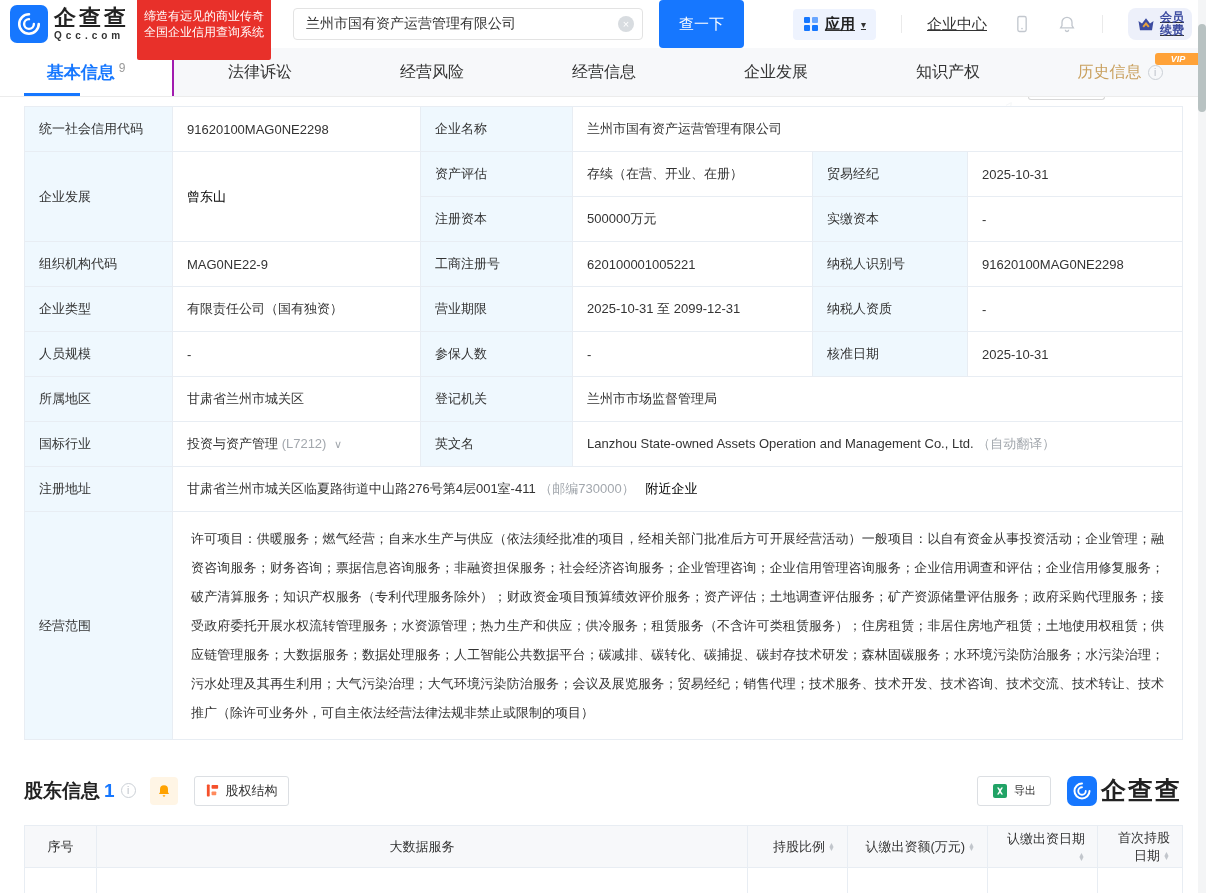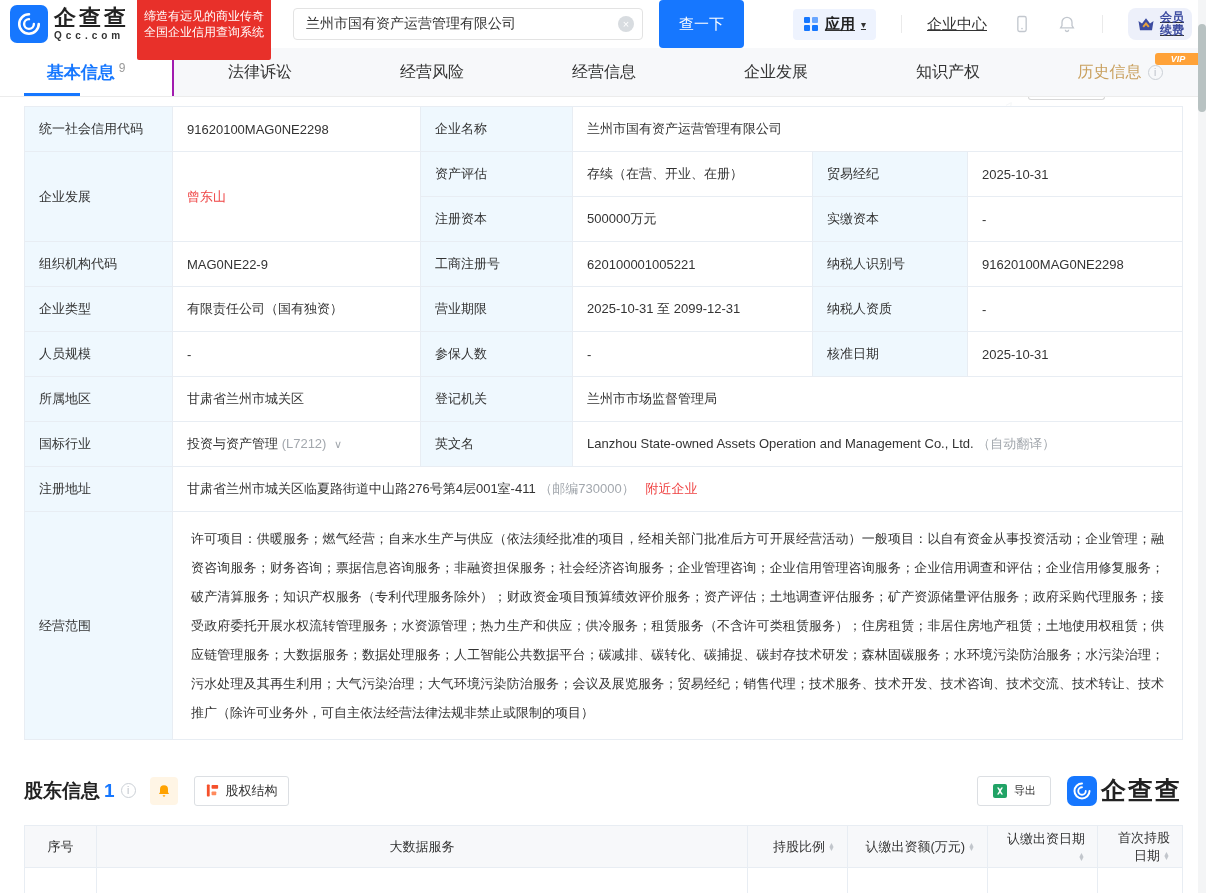--- a/index.html
+++ b/index.html
@@ -38,21 +38,21 @@
   .vip-badge { position:absolute; top:5px; margin-left:116px; background:#FFA238; color:#fff; font-size:9px; font-weight:bold; font-style:italic; border-radius:3px; padding:1px 16px; }
   .info-i { display:inline-block; width:15px; height:15px; border:1px solid #CBD0D6; border-radius:50%; color:#B9BEC6; font-size:10px; line-height:14px; text-align:center; margin-left:6px; font-style:normal; }
   .partial-btn { position:absolute; left:1028px; top:87px; width:77px; height:13px; background:#fff; border:1px solid #D8D8D8; border-top:none; border-radius:0 0 3px 3px; z-index:3; }
 
   
   .info-table { width:1158px; margin:9px 24px 0; border-collapse:collapse; table-layout:fixed; font-size:13px; position:relative; z-index:2; background:#fff;}
   .info-table td { border:1px solid #E8EDF3; padding:6px 14px; vertical-align:middle; }
   .info-table td.lb { background:#EFF8FE; color:#333; }
   .info-table td.vl { background:#fff; color:#333; }
   tr.r { height:45px; }
-  .lnk { color:#ef4444; text-decoration:none; cursor:pointer; }
+  .lnk { color:#000000; text-decoration:none; cursor:pointer; }
   .gray { color:#A2A7AD; }
   .chev { color:#A2A7AD; font-size:11px; margin-left:4px; }
   .scope-val { line-height:29px; padding:12px 18px !important; text-align:justify; }
 
   
   .sh-head { margin:34px 24px 16px; display:flex; align-items:center; }
   .sh-title { font-size:19px; font-weight:bold; color:#222; }
   .sh-count { font-size:19px; font-weight:bold; color:#1677FF; margin-left:4px; }
   .bell-chip { width:28px; height:28px; background:#FFF5E5; border-radius:4px; display:flex; align-items:center; justify-content:center; margin-left:14px; cursor:pointer; }
   .equity-btn { margin-left:16px; display:flex; align-items:center; gap:6px; border:1px solid #DCDFE3; border-radius:3px; background:#fff; padding:5px 10px; font-size:13px; color:#333; cursor:pointer; font-family:inherit; }

